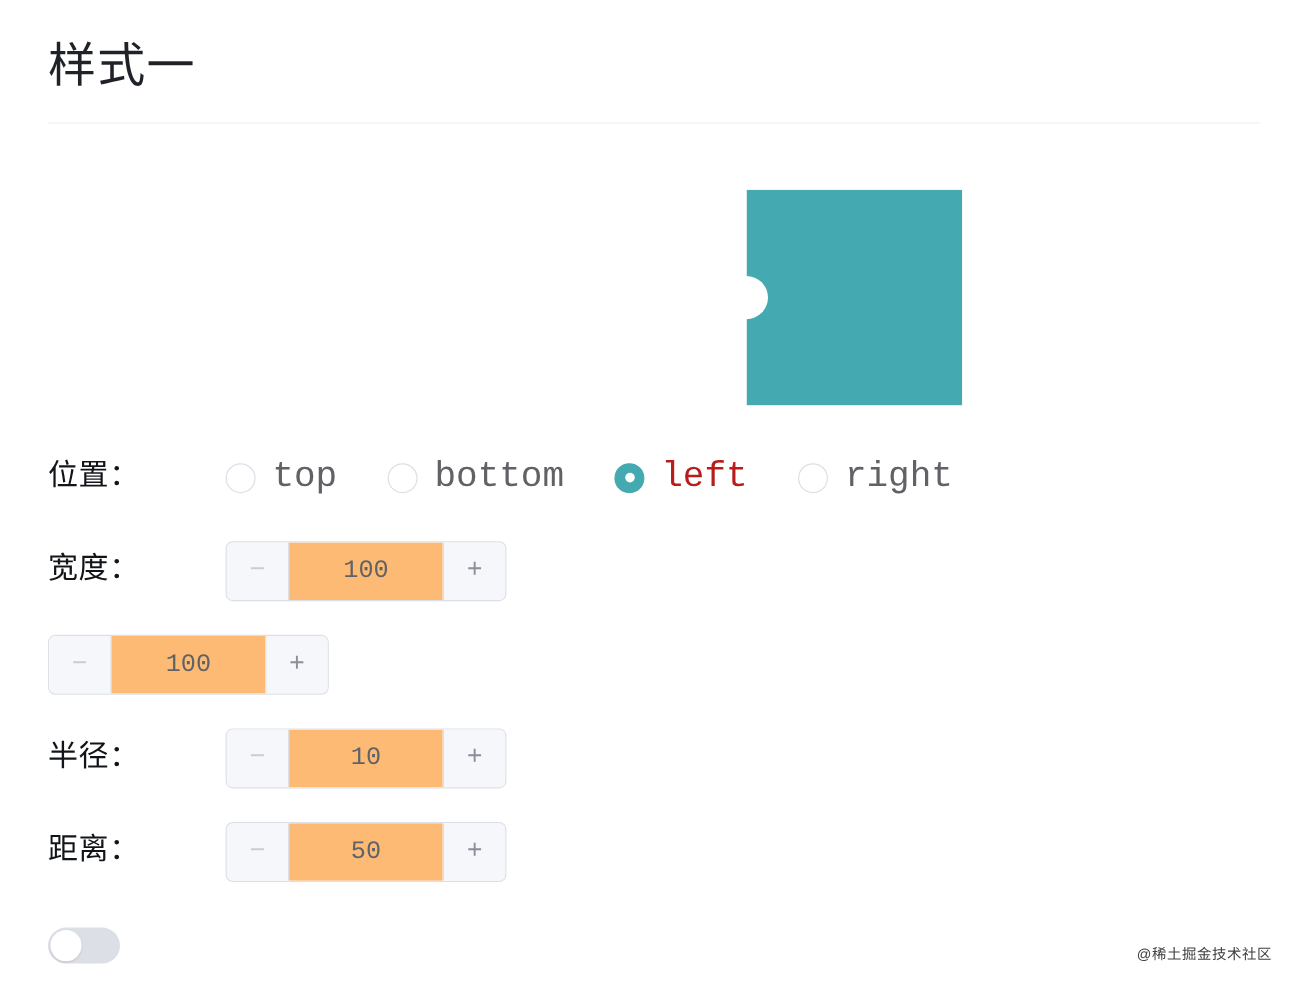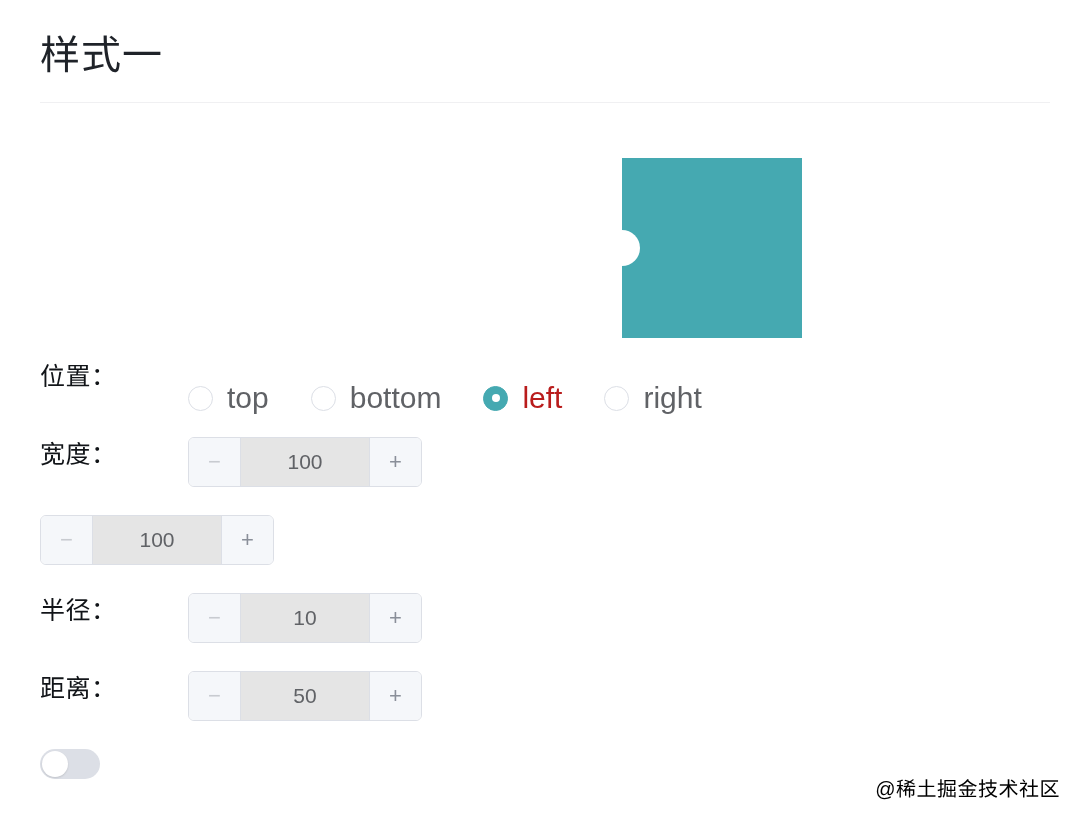--- a/index.html
+++ b/index.html
@@ -54,21 +54,23 @@
     width: 180px;
     height: 180px;
   }
 
   
   .controls {
     padding: 0 0 0 40px;
   }
   .ctrl-row {
     display: flex;
+    align-items: center;
     height: 78px;
+    font-family: Liberation Mono, monospace;
   }
   .ctrl-label {
     width: 148px;
     flex: 0 0 148px;
     font-size: 25px;
     line-height: 34px;
     color: #111418;
     font-weight: 400;
     letter-spacing: 0.5px;
   }
@@ -147,21 +149,21 @@
   }
   .stepper-btn.plus {
     color: #8a8f99;
     border-left: 1px solid #dcdfe6;
   }
   .stepper-value {
     flex: 1 1 auto;
     display: flex;
     align-items: center;
     justify-content: center;
-    background: #e5e5e5;
+    background: #fdba74;
     font-size: 21px;
     color: #606266;
     cursor: text;
   }
 
   
   .switch {
     width: 60px;
     height: 30px;
     border-radius: 15px;
@@ -179,22 +181,22 @@
     border-radius: 50%;
     background: #ffffff;
     box-shadow: 0 1px 2px rgba(0,0,0,0.12);
   }
 
   
   .watermark {
     position: absolute;
     right: 20px;
     bottom: 22px;
-    font-size: 20px;
-    color: #000000;
+    font-size: 12px;
+    color: #404040;
     letter-spacing: 0.5px;
     user-select: none;
   }
 </style>
 </head>
 <body>
 
 <div class="page-header">
   <h1 class="page-title">样式一</h1>
   <div class="header-divider"></div>

